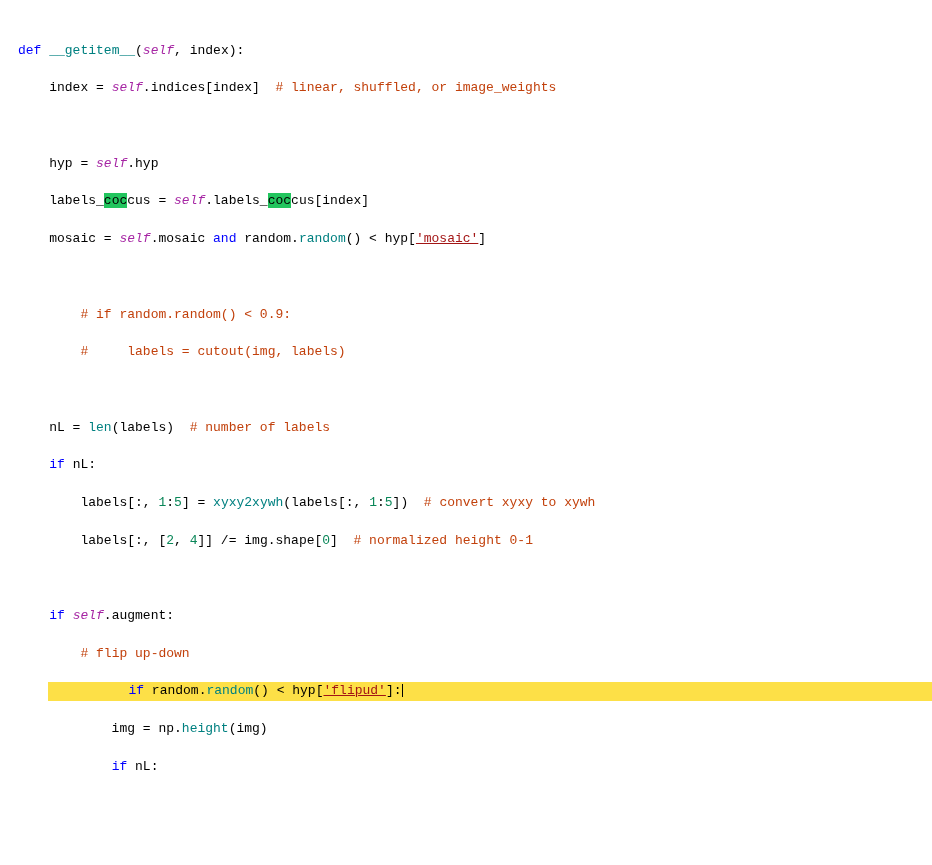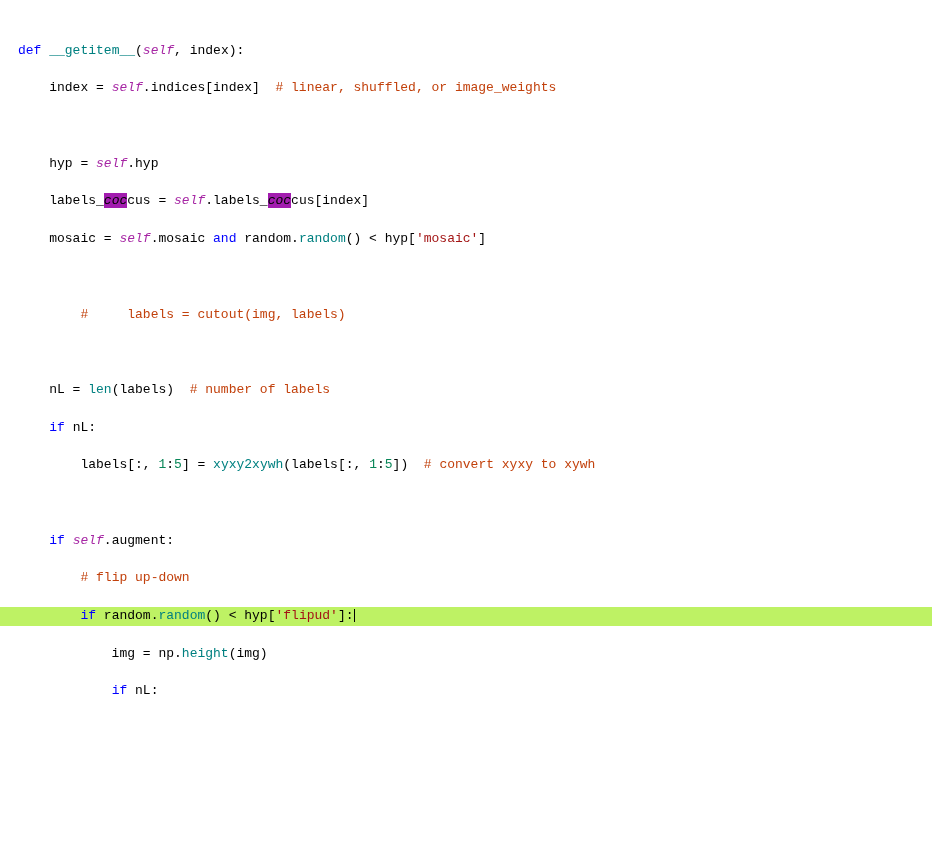--- a/index.html
+++ b/index.html
@@ -15,48 +15,51 @@
   }
   .code-container {
     padding: 4px 0 10px 0;
     white-space: pre;
   }
   .line {
     padding: 0 10px 0 18px;
     min-height: 1.45em;
   }
   .line.highlight-line {
-    background: #bef264;
+    background: #fde047;
+    margin-left: 48px;
   }
   .kw   { color: #0000ff; }   
   .self { color: #a626a4; font-style: italic; }   
   .fn   { color: #008080; }   
   .num  { color: #098658; }   
-  .str  { color: #a31515; }   
+  .str  { color: #a31515; text-decoration: underline; }   
   .cmt  { color: #c2410c; }
-  .hl   { background: #a21caf; font-style: italic; }  
+  .hl   { background: #22c55e; }  
   .cursor { display:inline-block; width:0; border-left:1px solid #000; height:1em; vertical-align:middle; }
 </style>
 </head>
 <body>
 
 <div class="code-container">
 
 <div class="line"><span class="kw">def</span> <span class="fn">__getitem__</span>(<span class="self">self</span>, index):</div>
 <div class="line">    index = <span class="self">self</span>.indices[index]  <span class="cmt"># linear, shuffled, or image_weights</span></div>
 <div class="line"> </div>
 <div class="line">    hyp = <span class="self">self</span>.hyp</div>
 <div class="line">    labels_<span class="hl">coc</span>cus = <span class="self">self</span>.labels_<span class="hl">coc</span>cus[index]</div>
 <div class="line">    mosaic = <span class="self">self</span>.mosaic <span class="kw">and</span> random.<span class="fn">random</span>() &lt; hyp[<span class="str">'mosaic'</span>]</div>
 <div class="line"> </div>
+<div class="line">        <span class="cmt"># if random.random() &lt; 0.9:</span></div>
 <div class="line">        <span class="cmt">#     labels = cutout(img, labels)</span></div>
 <div class="line"> </div>
 <div class="line">    nL = <span class="fn">len</span>(labels)  <span class="cmt"># number of labels</span></div>
 <div class="line">    <span class="kw">if</span> nL:</div>
 <div class="line">        labels[:, <span class="num">1</span>:<span class="num">5</span>] = <span class="fn">xyxy2xywh</span>(labels[:, <span class="num">1</span>:<span class="num">5</span>])  <span class="cmt"># convert xyxy to xywh</span></div>
+<div class="line">        labels[:, [<span class="num">2</span>, <span class="num">4</span>]] /= img.shape[<span class="num">0</span>]  <span class="cmt"># normalized height 0-1</span></div>
 <div class="line"> </div>
 <div class="line">    <span class="kw">if</span> <span class="self">self</span>.augment:</div>
 <div class="line">        <span class="cmt"># flip up-down</span></div>
 <div class="line highlight-line">        <span class="kw">if</span> random.<span class="fn">random</span>() &lt; hyp[<span class="str">'flipud'</span>]:<span class="cursor"></span></div>
 <div class="line">            img = np.<span class="fn">height</span>(img)</div>
 <div class="line">            <span class="kw">if</span> nL:</div>
 
 
 
 

